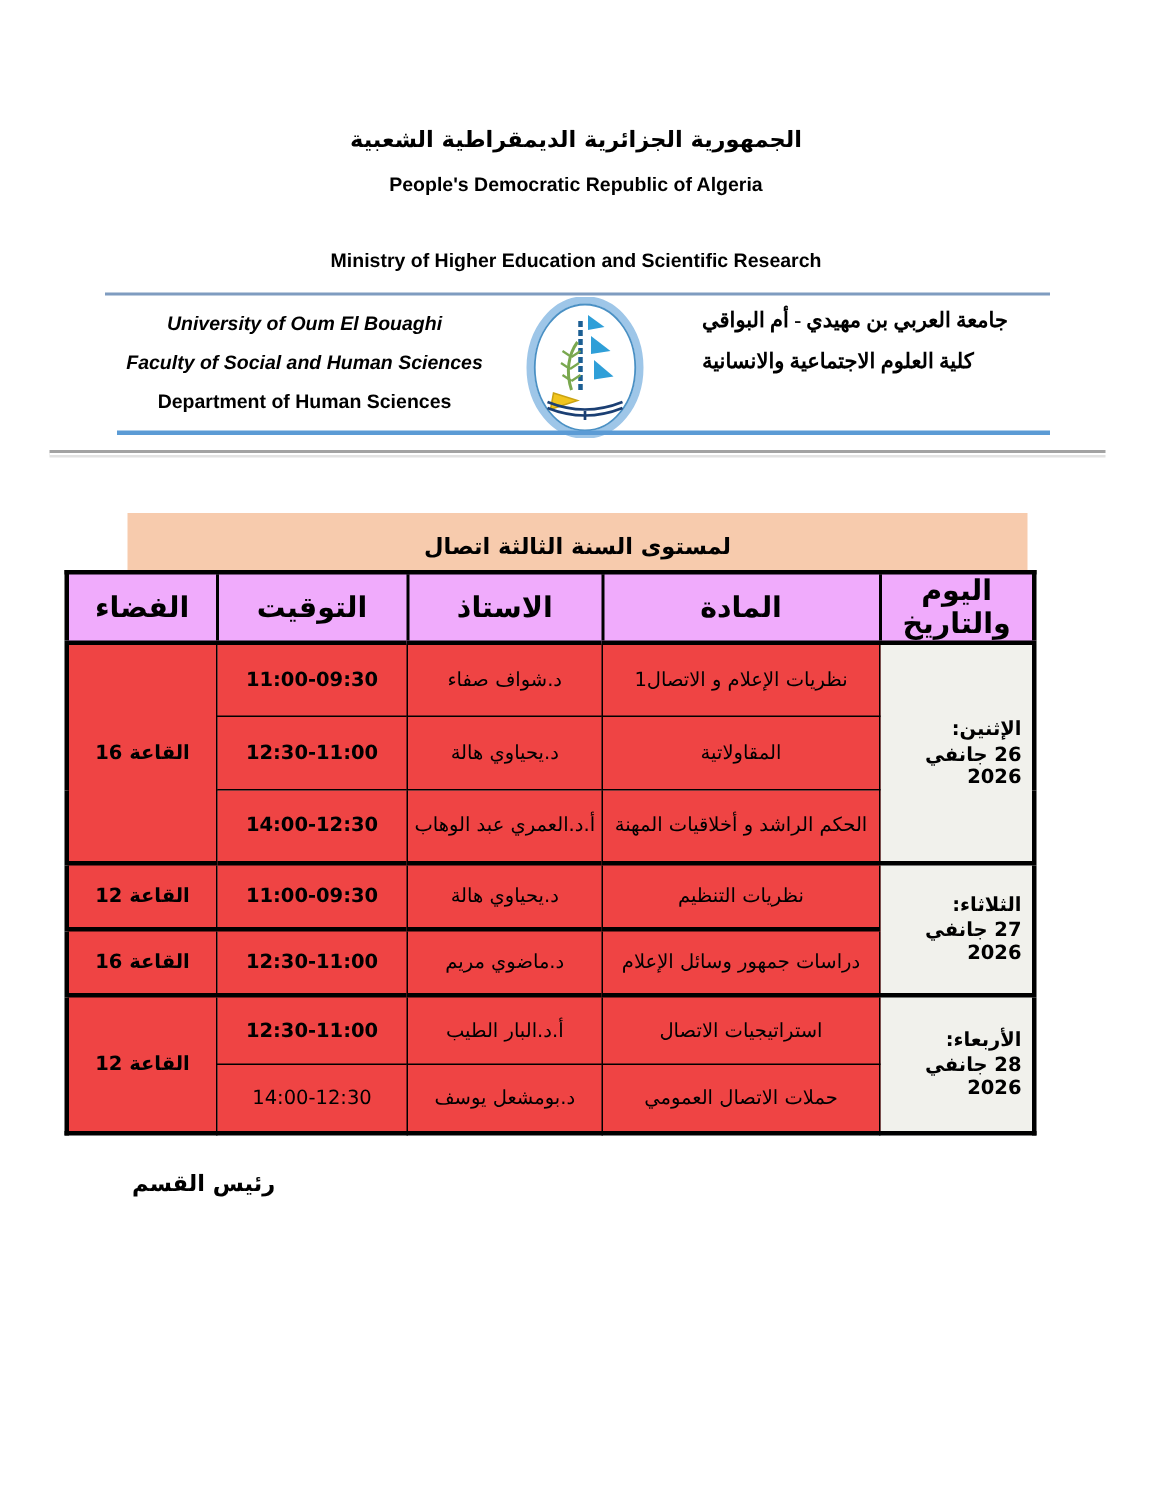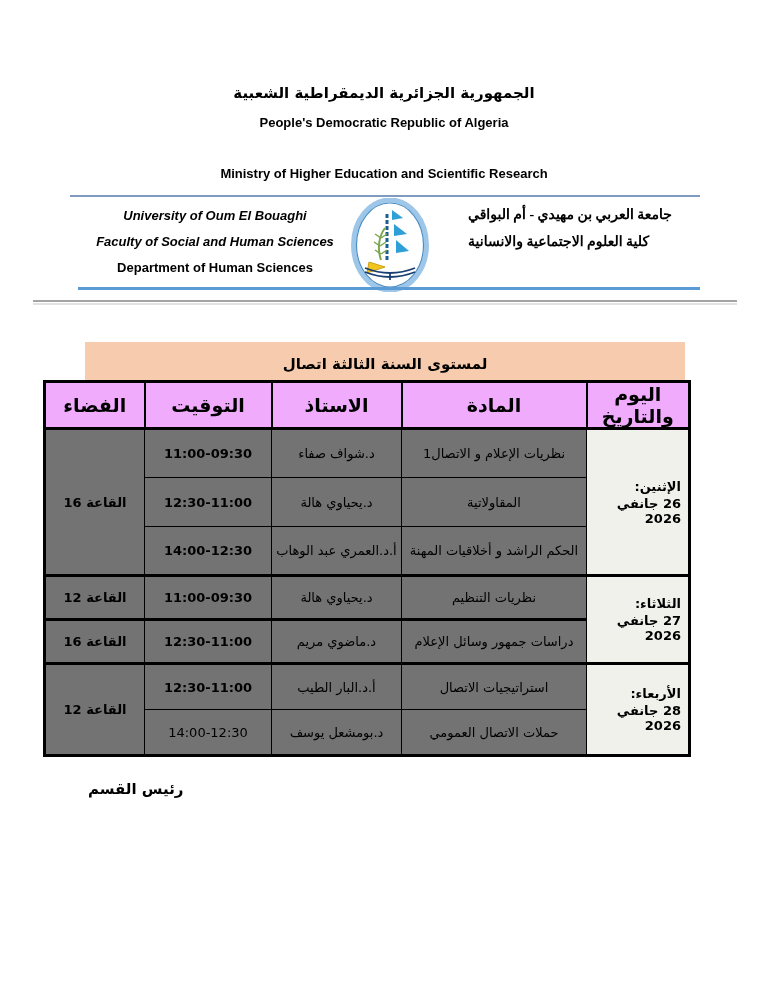--- a/index.html
+++ b/index.html
@@ -8,21 +8,21 @@
     font-family:"DejaVu Sans", sans-serif; color:#000; overflow:hidden;
   }
   
   .cline { position:absolute; left:0; width:768px; text-align:center; }
   .ar-head { font-weight:700; font-size:15px; direction:rtl; }
   .en-head { font-weight:700; font-size:13px; font-family:"Liberation Sans", sans-serif; }
 
   
   .inst-rule-top   { position:absolute; top:195px; left:70px;  width:630px; height:0; border-top:2px solid #7f9cc0; }
   .inst-rule-bot   { position:absolute; top:287px; left:78px;  width:622px; height:0; border-top:3px solid #5b9bd5; }
-  .inst-en { position:absolute; top:203px; left:90px; width:250px; text-align:center;
+  .inst-en { position:absolute; top:203px; left:78px; width:250px; text-align:center;
              font-family:"Liberation Sans", sans-serif; font-weight:700; font-size:13px; line-height:26px; }
   .inst-en .it { font-style:italic; }
   .inst-ar { position:absolute; top:201px; right:70px; width:230px; direction:rtl; text-align:left;
              font-weight:700; font-size:14px; line-height:27px;font-family:Liberation Serif, serif; }
   .logo-wrap { position:absolute; top:198px; left:350px; width:80px; height:94px; }
 
   
   .sep-gray { position:absolute; top:300px; left:33px; width:704px; height:1px;
               border-top:2px solid #a3a3a3; box-shadow:0 2px 0 #e2e2e2; }
 
@@ -31,21 +31,21 @@
             direction:rtl; font-weight:700; font-size:15px; }
   .banner-blue  { top:312px; height:25px; background:#dbe5f1; border-top:2px solid #7f7f7f; border-bottom:2px solid #7f7f7f; }
   .banner-peach { top:342px; height:44px; background:#f7cbad; }
 
   
   table.sched { position:absolute; left:43px; top:380px; width:645px; border-collapse:collapse;
                 direction:rtl; table-layout:fixed; border:3px solid #000; }
   .sched th { background:#f0abfc; border:2px solid #000; border-bottom:3px solid #000;
               font-weight:700; font-size:19px; height:30px; padding:0 4px; }
   .sched td { border:1.5px solid #000; text-align:center; vertical-align:middle;
-              font-size:13px; padding:2px 4px; background:#737373; }
+              font-size:13px; padding:2px 4px; background:#ef4444; }
   .sched tr.mon { height:49px; }
   .sched tr.tue { height:44px; }
   .sched tr.wed { height:46px; }
   .sched td.gb { border-bottom:3px solid #000; }
   .day-cell { background:#f1f1ec !important; text-align:right !important; padding-right:7px !important;
               font-weight:700; font-size:13.5px; }
   .day-wrap { display:flex; flex-direction:column; gap:2px; }
   .day-date { font-size:13px; }
   .room { font-weight:700; font-size:13px; }
   .time { font-weight:700; font-size:14px; }

